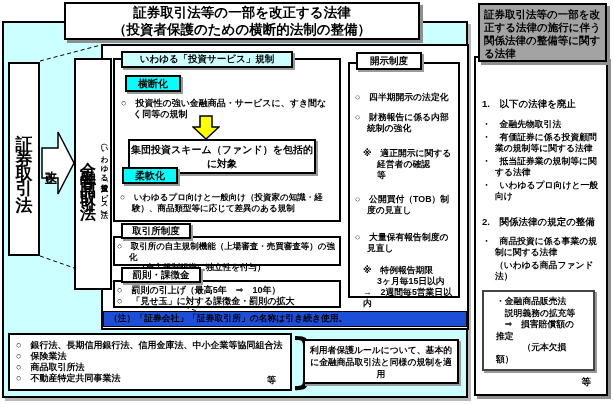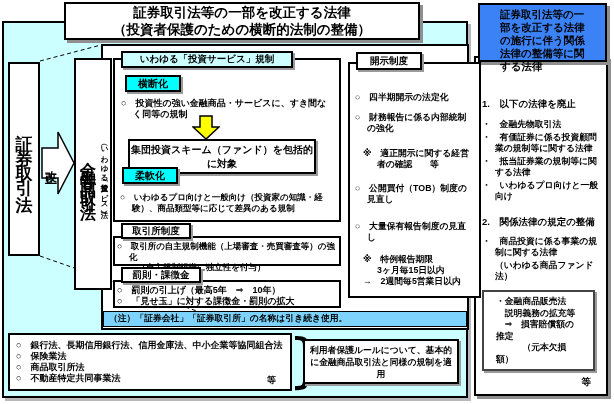--- a/index.html
+++ b/index.html
@@ -8,31 +8,31 @@
   .abs{position:absolute;box-sizing:border-box;}
   .bordered{border:2px solid #000;background:#fff;}
   .outer{background:#ccffff;border:2px solid #000;box-shadow:3px 3px 0 #b8b8b8;}
   .shadow{box-shadow:3px 3px 0 #8f8f8f;}
   .shadow-sm{box-shadow:2px 2px 0 #9a9a9a;}
   .center{display:flex;align-items:center;justify-content:center;text-align:center;}
   .vtext{writing-mode:vertical-rl;}
   .hang{padding-left:12px;text-indent:-12px;}
   .pre{white-space:pre-line;}
   .title-box{font-size:13.5px;line-height:17px;z-index:9;}
-  .yellow-note{background:#3b82f6;font-size:10.5px;line-height:13px;padding:3px 20px;z-index:9;}
+  .yellow-note{background:#a3a3a3;font-size:10.5px;line-height:13px;padding:3px 4px;z-index:9;}
   .panel{background:#fff;border:2px solid #000;z-index:1;}
   .section{border:2px solid #000;background:#fff;z-index:2;}
   .tab-cyan{background:#ccffff;border:2px solid #000;font-size:9.5px;z-index:4;}
   .tab-white{background:#fff;border:2px solid #000;font-size:9.5px;z-index:4;}
   .hl{background:#00ffff;border:2px solid #000;font-size:10px;z-index:3;}
   .body-txt{font-size:9px;line-height:11px;}
   .sm-txt{font-size:8.5px;line-height:10.5px;}
   .law-vbox{background:#fff;border:2px solid #000;z-index:3;}
   .disc-item{font-size:8.8px;line-height:11px;}
-  .note-strip{background:#7dd3fc;border:1px solid #000;font-size:8.8px;z-index:3;
+  .note-strip{background:#1d4ed8;border:1px solid #000;font-size:8.8px;z-index:3;
     display:flex;align-items:center;padding-left:5px;}
   .rp-item{font-size:8.8px;line-height:11px;padding-left:13px;text-indent:-13px;margin-top:2px;}
   .brace{font-family:"DejaVu Sans",sans-serif;font-weight:normal;font-size:56px;line-height:58px;transform:scale(1.0,1.05);}
   svg{display:block;}
 </style>
 </head>
 <body>
 
 <div id="canvas">
 
@@ -67,21 +67,21 @@
 　（自主規制組織に独立性を付与）</div>
   </div>
   <div class="abs tab-white center shadow-sm" style="left:121px;top:223px;width:70px;height:16px;">取引所制度</div>
 
   <div class="abs section" style="left:113px;top:280px;width:228px;height:28px;">
     <div class="body-txt hang" style="padding:3px 2px 0 14px;">○　罰則の引上げ（最高5年　⇒　10年）</div>
     <div class="body-txt hang" style="padding:0 2px 0 14px;">○　「見せ玉」に対する課徴金・罰則の拡大</div>
   </div>
   <div class="abs tab-white center shadow-sm" style="left:121px;top:267px;width:80px;height:16px;">罰則・課徴金</div>
 
-  <div class="abs section" style="left:348px;top:62px;width:133px;height:236px;padding:28px 4px 0 5px;">
+  <div class="abs section" style="left:348px;top:62px;width:112px;height:236px;padding:28px 4px 0 5px;">
     <div class="disc-item hang">○　四半期開示の法定化</div>
     <div class="disc-item hang" style="margin-top:9px;">○　財務報告に係る内部統制の強化</div>
     <div class="disc-item" style="margin-top:14px;padding-left:22px;text-indent:-14px;">※　適正開示に関する経営者の確認　　等</div>
     <div class="disc-item hang" style="margin-top:13px;">○　公開買付（TOB）制度の見直し</div>
     <div class="disc-item hang" style="margin-top:16px;">○　大量保有報告制度の見直し</div>
     <div class="disc-item" style="margin-top:11px;padding-left:8px;">※　特例報告期限</div>
     <div class="disc-item" style="padding-left:22px;">3ヶ月毎15日以内</div>
     <div class="disc-item" style="padding-left:8px;">→　2週間毎5営業日以内</div>
   </div>
   <div class="abs tab-white center shadow-sm" style="left:356px;top:52px;width:66px;height:18px;">開示制度</div>

